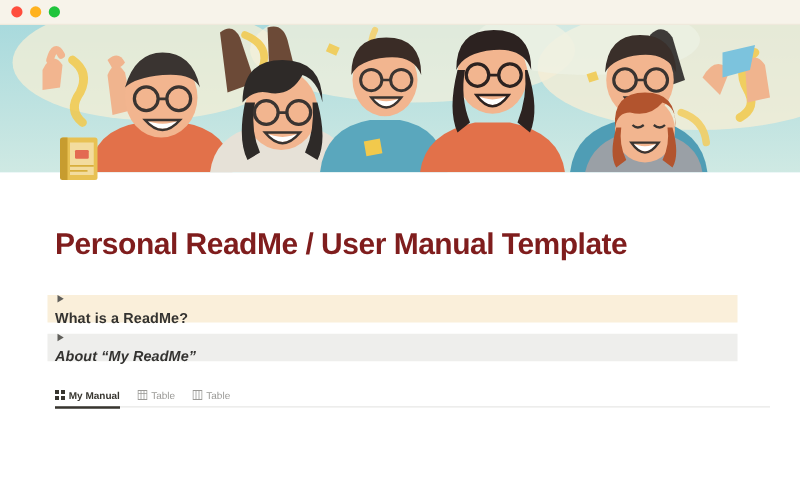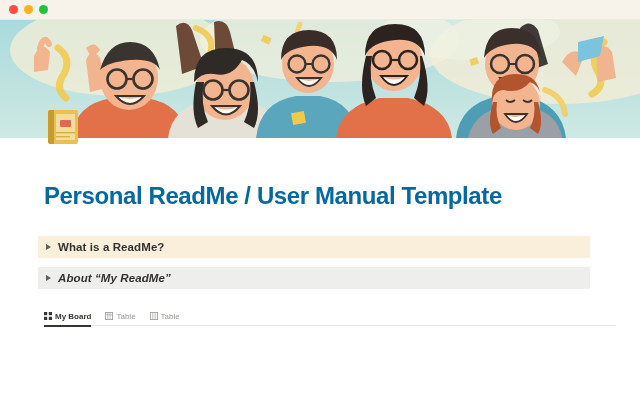--- a/index.html
+++ b/index.html
@@ -53,36 +53,37 @@
     background:#fff;
   }
   .content {
     padding-left:44px;
     padding-right:24px;
   }
   .page-title {
     font-size:24px;
     font-weight:bold;
     letter-spacing:-0.4px;
-    color:#0369a1;
+    color:#7f1d1d;
     padding-top:44px;
     padding-bottom:12px;
   }
 
   
   .toggles { margin-top:14px; }
   .toggle-row {
     display:flex;
-    align-items:center;
+    align-items:flex-start;
     gap:7px;
     height:22px;
     padding:0 6px 0 6px;
     margin-bottom:9px;
     margin-left:-6px;
     width:calc(100% - 20px);
+    flex-direction:column;
   }
   .toggle-row.cream { background:#faefda; }
   .toggle-row.grey  { background:#eeeeec;font-style:italic; }
   .toggle-row.plain { background:transparent; }
   .tri {
     width:0; height:0;
     border-left:5px solid #5f5e5a;
     border-top:3.5px solid transparent;
     border-bottom:3.5px solid transparent;
     flex:0 0 auto;
@@ -312,21 +313,21 @@
 
   <div class="db">
     <div class="tabbar">
       <div class="tab active">
         <svg class="tab-icon" viewBox="0 0 10 10">
           <rect x="0" y="0" width="4" height="4" fill="currentColor"></rect>
           <rect x="6" y="0" width="4" height="4" fill="currentColor"></rect>
           <rect x="0" y="6" width="4" height="4" fill="currentColor"></rect>
           <rect x="6" y="6" width="4" height="4" fill="currentColor"></rect>
         </svg>
-        <span>My Board</span>
+        <span>My Manual</span>
       </div>
       <div class="tab">
         <svg class="tab-icon" viewBox="0 0 10 10">
           <rect x="0.5" y="0.5" width="9" height="9" fill="none" stroke="currentColor"></rect>
           <path d="M0.5 3.5 h9 M3.5 0.5 v9 M6.5 0.5 v9" stroke="currentColor" stroke-width="0.8"></path>
         </svg>
         <span>Table</span>
       </div>
       <div class="tab">
         <svg class="tab-icon" viewBox="0 0 10 10">

